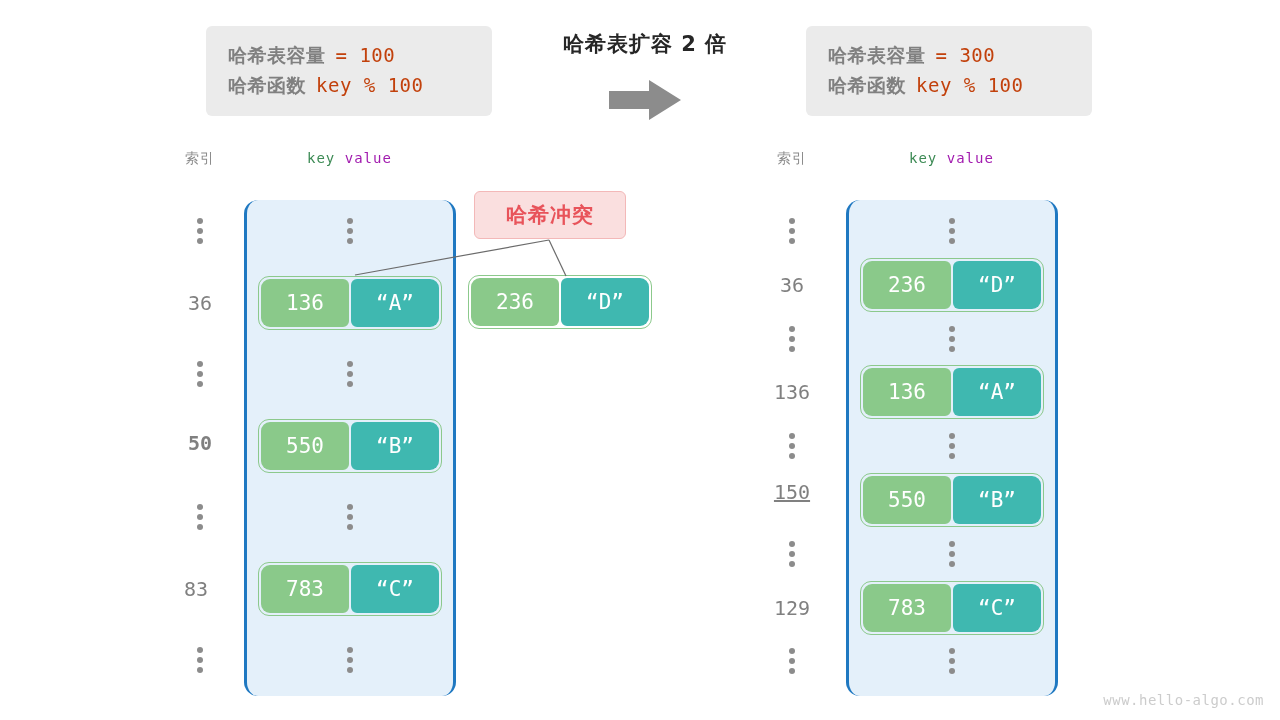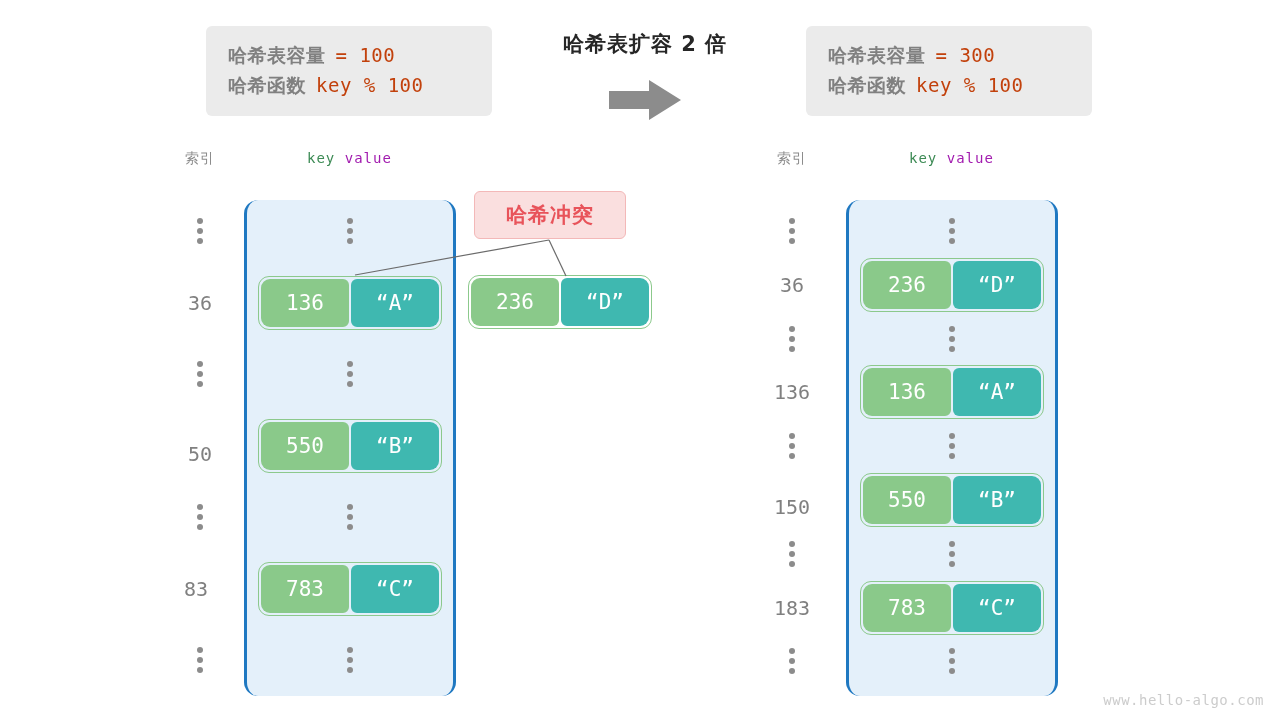--- a/index.html
+++ b/index.html
@@ -248,21 +248,21 @@
       <i></i>
       <i></i>
       <i></i>
     </div>
     <div class="idx-cell" style="left: 160px; top: 302.5px;">36</div>
     <div class="vdots" style="left: 200px; top: 374px;">
       <i></i>
       <i></i>
       <i></i>
     </div>
-    <div class="idx-cell" style="left: 160px; top: 454px;">50</div>
+    <div class="idx-cell" style="left: 160px; top: 443px; font-weight: bold;">50</div>
     <div class="vdots" style="left: 200px; top: 517px;">
       <i></i>
       <i></i>
       <i></i>
     </div>
     <div class="idx-cell" style="left: 156px; top: 588.5px;">83</div>
     <div class="vdots" style="left: 200px; top: 660px;">
       <i></i>
       <i></i>
       <i></i>
@@ -327,27 +327,27 @@
       <i></i>
       <i></i>
       <i></i>
     </div>
     <div class="idx-cell" style="left: 752px; top: 392.4px;">136</div>
     <div class="vdots" style="left: 792px; top: 446.2px;">
       <i></i>
       <i></i>
       <i></i>
     </div>
-    <div class="idx-cell" style="left: 752px; top: 507px;">150</div>
+    <div class="idx-cell" style="left: 752px; top: 492px; text-decoration: underline;">150</div>
     <div class="vdots" style="left: 792px; top: 553.8px;">
       <i></i>
       <i></i>
       <i></i>
     </div>
-    <div class="idx-cell" style="left: 752px; top: 607.6px;">183</div>
+    <div class="idx-cell" style="left: 752px; top: 607.6px;">129</div>
     <div class="vdots" style="left: 792px; top: 661.4px;">
       <i></i>
       <i></i>
       <i></i>
     </div>
   </div>
 <div id="right-rows">
     <div class="vdots" style="left: 952px; top: 231px;">
       <i></i>
       <i></i>

